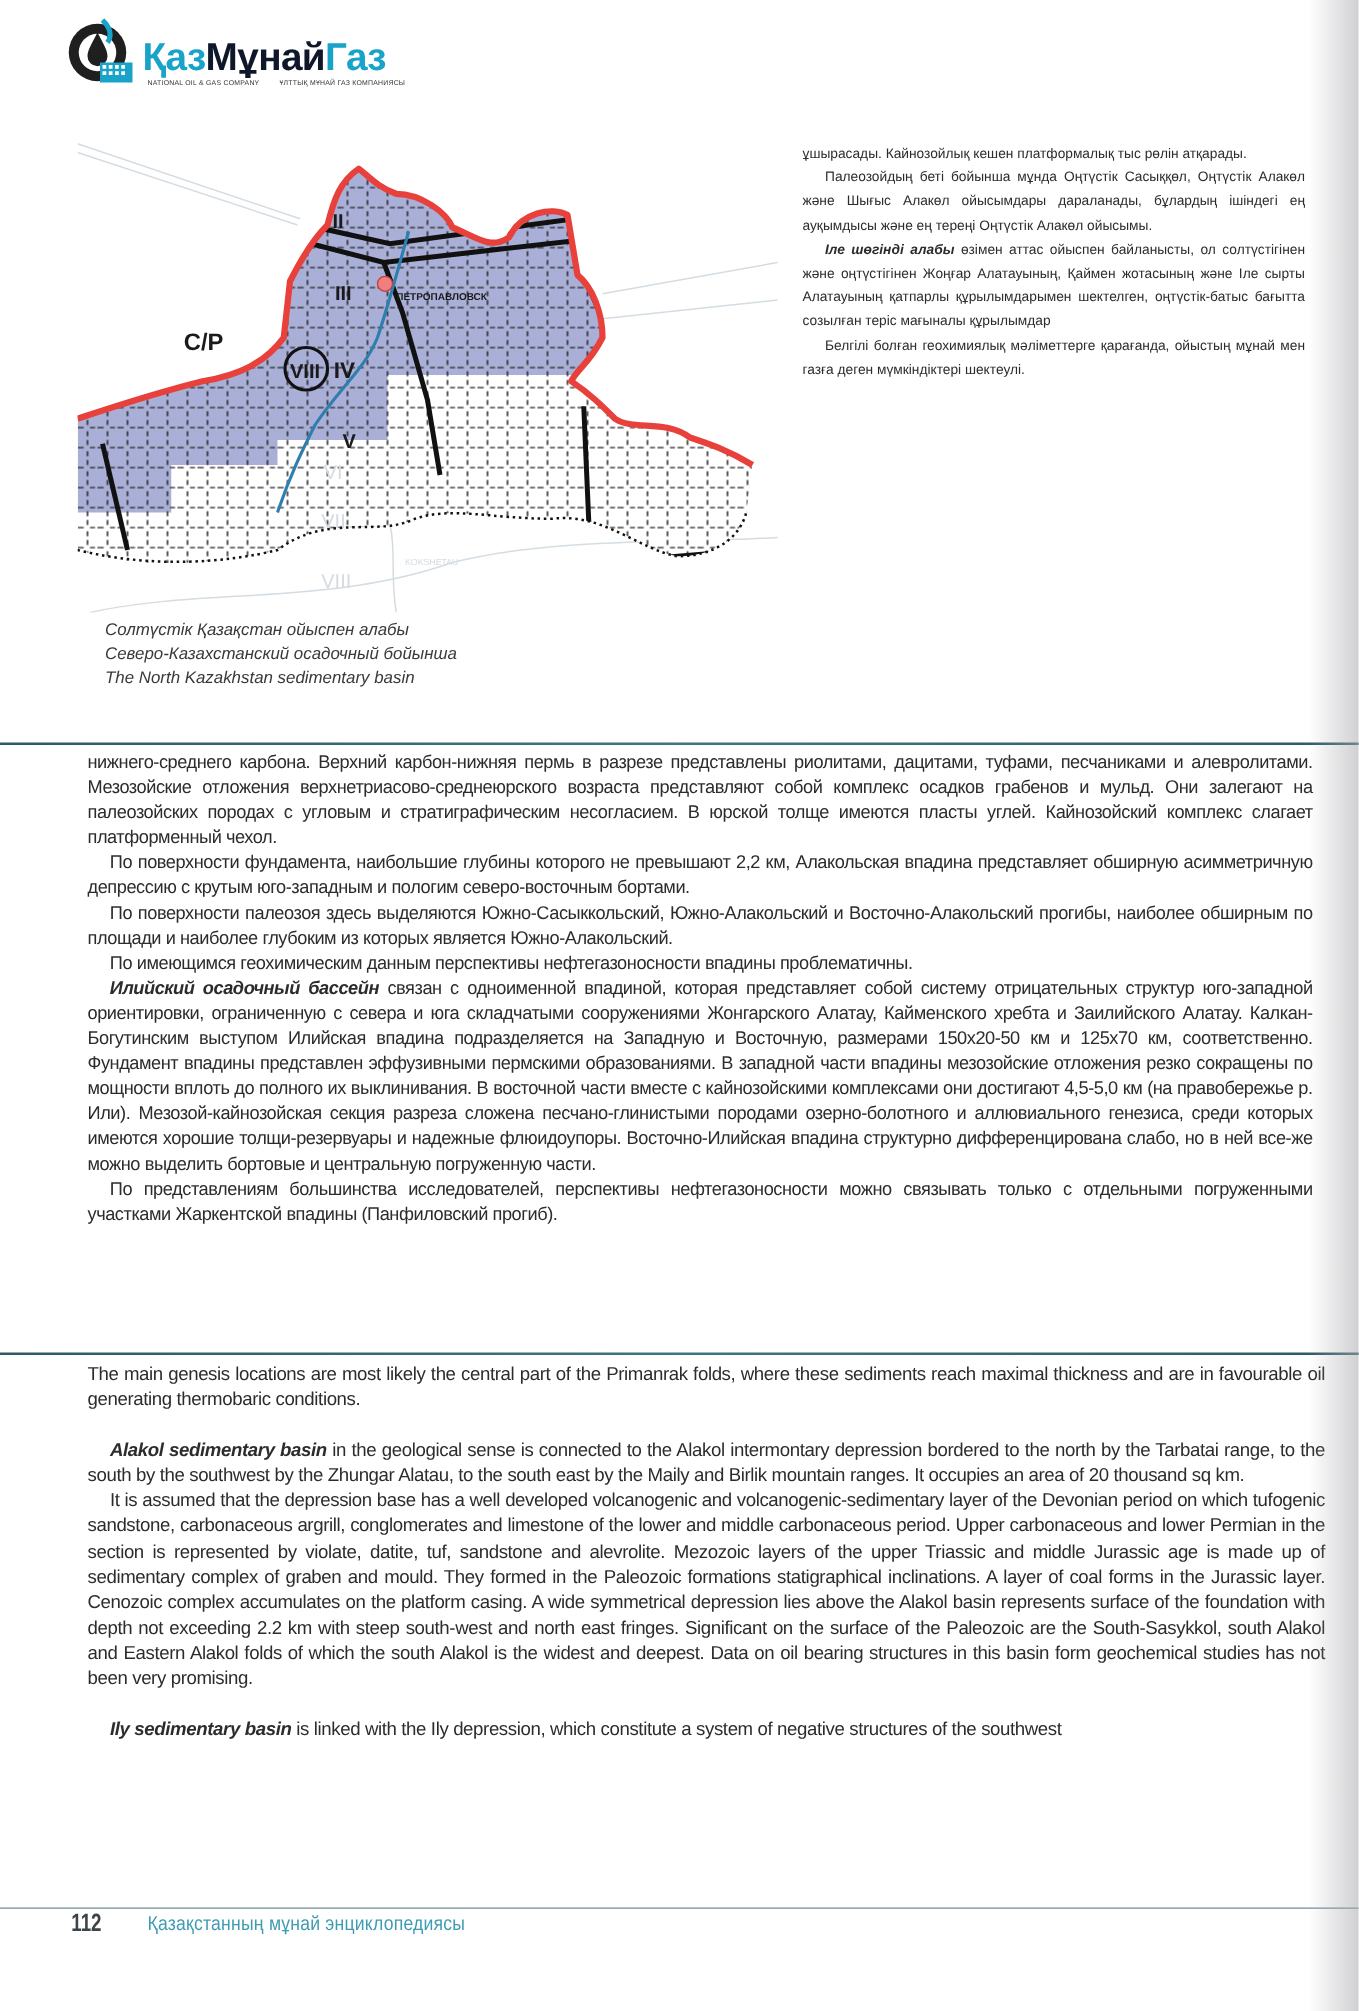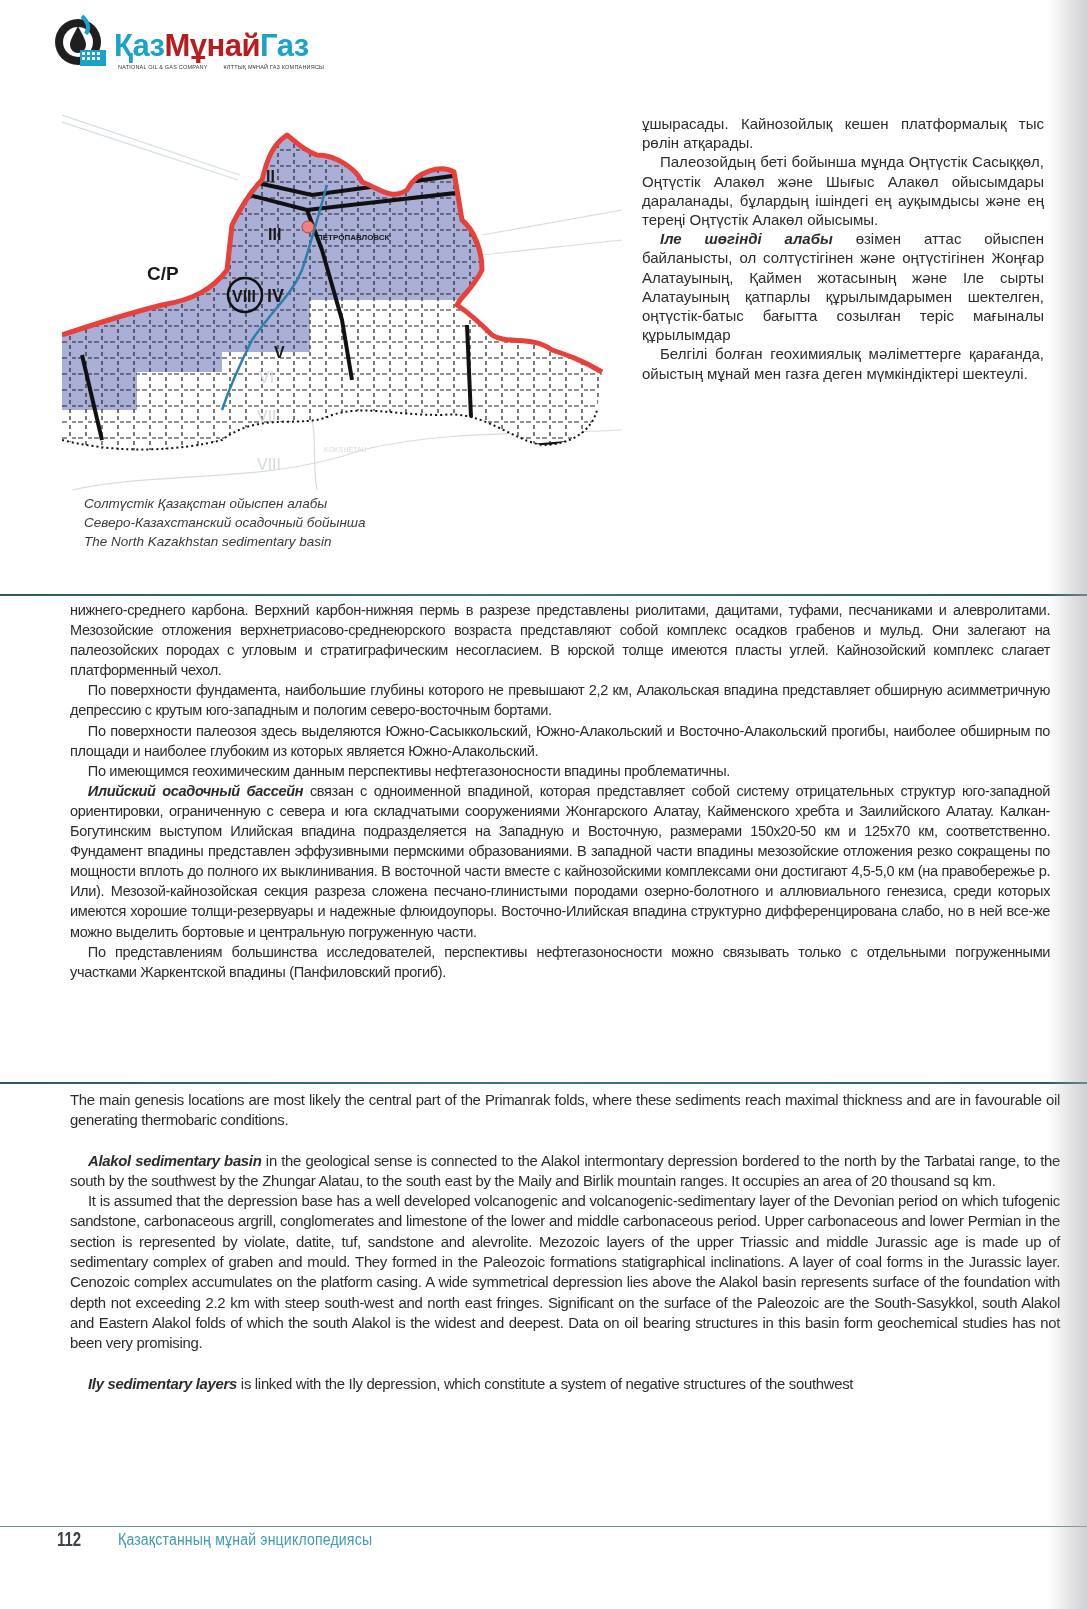--- a/index.html
+++ b/index.html
@@ -14,40 +14,40 @@
     pointer-events: none;
   }
   
   .logo { position: absolute; left: 52px; top: 12px; height: 60px; width: 300px; }
   .logo-mark { position: absolute; left: 0; top: 0; width: 58px; height: 58px; }
   .logo-name {
     position: absolute; left: 62px; top: 18px; font-weight: bold; font-size: 31px;
     letter-spacing: -0.5px; line-height: 32px;
   }
   .logo-name .c1 { color: #19a3c9; }
-  .logo-name .c2 { color: #b91c1c; }
+  .logo-name .c2 { color: #0f172a; }
   .logo-name .c3 { color: #19a3c9; }
   .logo-sub {
     position: absolute; left: 66px; top: 52px; font-size: 5.5px; color: #333;
     white-space: nowrap; letter-spacing: 0.2px;
   }
   .logo-sub span + span { margin-left: 16px; }
 
   
   .map { position: absolute; left: 62px; top: 110px; width: 570px; height: 380px; }
   .caption {
     position: absolute; left: 84px; top: 494px; font-style: italic; font-size: 13.5px;
     line-height: 19px; color: #3a3a3a;
   }
   .caption div { white-space: nowrap; }
 
   
   .kz {
     position: absolute; left: 642px; top: 114px; width: 402px;
-    font-size: 15px; line-height: 19.2px; color: #2c2c2c; text-align: justify;
+    font-size: 11px; line-height: 19.2px; color: #2c2c2c; text-align: justify;
   }
   .kz p { margin: 0; text-indent: 18px; }
   .kz p.noindent { text-indent: 0; }
 
   .divider {
     position: absolute; left: 0; width: 1087px; height: 2px;
     background: linear-gradient(to right, #2d5a63, #3f7580, #2d5a63);
   }
   .div1 { top: 594px; }
   .div2 { top: 1082px; }
@@ -201,20 +201,20 @@
   <p><span class="term">Илийский осадочный бассейн</span><span> связан с одноименной впадиной, которая представляет собой систему отрицательных структур юго-западной ориентировки, ограниченную с севера и юга складчатыми сооружениями Жонгарского Алатау, Кайменского хребта и Заилийского Алатау. Калкан-Богутинским выступом Илийская впадина подразделяется на Западную и Восточную, размерами 150x20-50 км и 125x70 км, соответственно. Фундамент впадины представлен эффузивными пермскими образованиями. В западной части впадины мезозойские отложения резко сокращены по мощности вплоть до полного их выклинивания. В восточной части вместе с кайнозойскими комплексами они достигают 4,5-5,0 км (на правобережье р. Или). Мезозой-кайнозойская секция разреза сложена песчано-глинистыми породами озерно-болотного и аллювиального генезиса, среди которых имеются хорошие толщи-резервуары и надежные флюидоупоры. Восточно-Илийская впадина структурно дифференцирована слабо, но в ней все-же можно выделить бортовые и центральную погруженную части.</span></p>
   <p>По представлениям большинства исследователей, перспективы нефтегазоносности можно связывать только с отдельными погруженными участками Жаркентской впадины (Панфиловский прогиб).</p>
 </div>
 
 <div class="divider div2"></div>
 
 <div class="en">
   <p class="noindent">The main genesis locations are most likely the central part of the Primanrak folds, where these sediments reach maximal thickness and are in favourable oil generating thermobaric conditions.</p>
   <p class="gap"><span class="term">Alakol sedimentary basin</span><span> in the geological sense is connected to the Alakol intermontary depression bordered to the north by the Tarbatai range, to the south by the southwest by the Zhungar Alatau, to the south east by the Maily and Birlik mountain ranges. It occupies an area of 20 thousand sq km.</span></p>
   <p>It is assumed that the depression base has a well developed volcanogenic and volcanogenic-sedimentary layer of the Devonian period on which tufogenic sandstone, carbonaceous argrill, conglomerates and limestone of the lower and middle carbonaceous period. Upper carbonaceous and lower Permian in the section is represented by violate, datite, tuf, sandstone and alevrolite. Mezozoic layers of the upper Triassic and middle Jurassic age is made up of sedimentary complex of graben and mould. They formed in the Paleozoic formations statigraphical inclinations. A layer of coal forms in the Jurassic layer. Cenozoic complex accumulates on the platform casing. A wide symmetrical depression lies above the Alakol basin represents surface of the foundation with depth not exceeding 2.2 km with steep south-west and north east fringes. Significant on the surface of the Paleozoic are the South-Sasykkol, south Alakol and Eastern Alakol folds of which the south Alakol is the widest and deepest. Data on oil bearing structures in this basin form geochemical studies has not been very promising.</p>
-  <p class="gap"><span class="term">Ily sedimentary layers</span><span> is linked with the Ily depression, which constitute a system of negative structures of the southwest</span></p>
+  <p class="gap"><span class="term">Ily sedimentary basin</span><span> is linked with the Ily depression, which constitute a system of negative structures of the southwest</span></p>
 </div>
 
 <div class="footer-line"></div>
 <div class="page-num">112</div>
 <div class="footer-title">Қазақстанның мұнай энциклопедиясы</div>
 
 <div class="right-shade"></div>
 
 </body></html>

